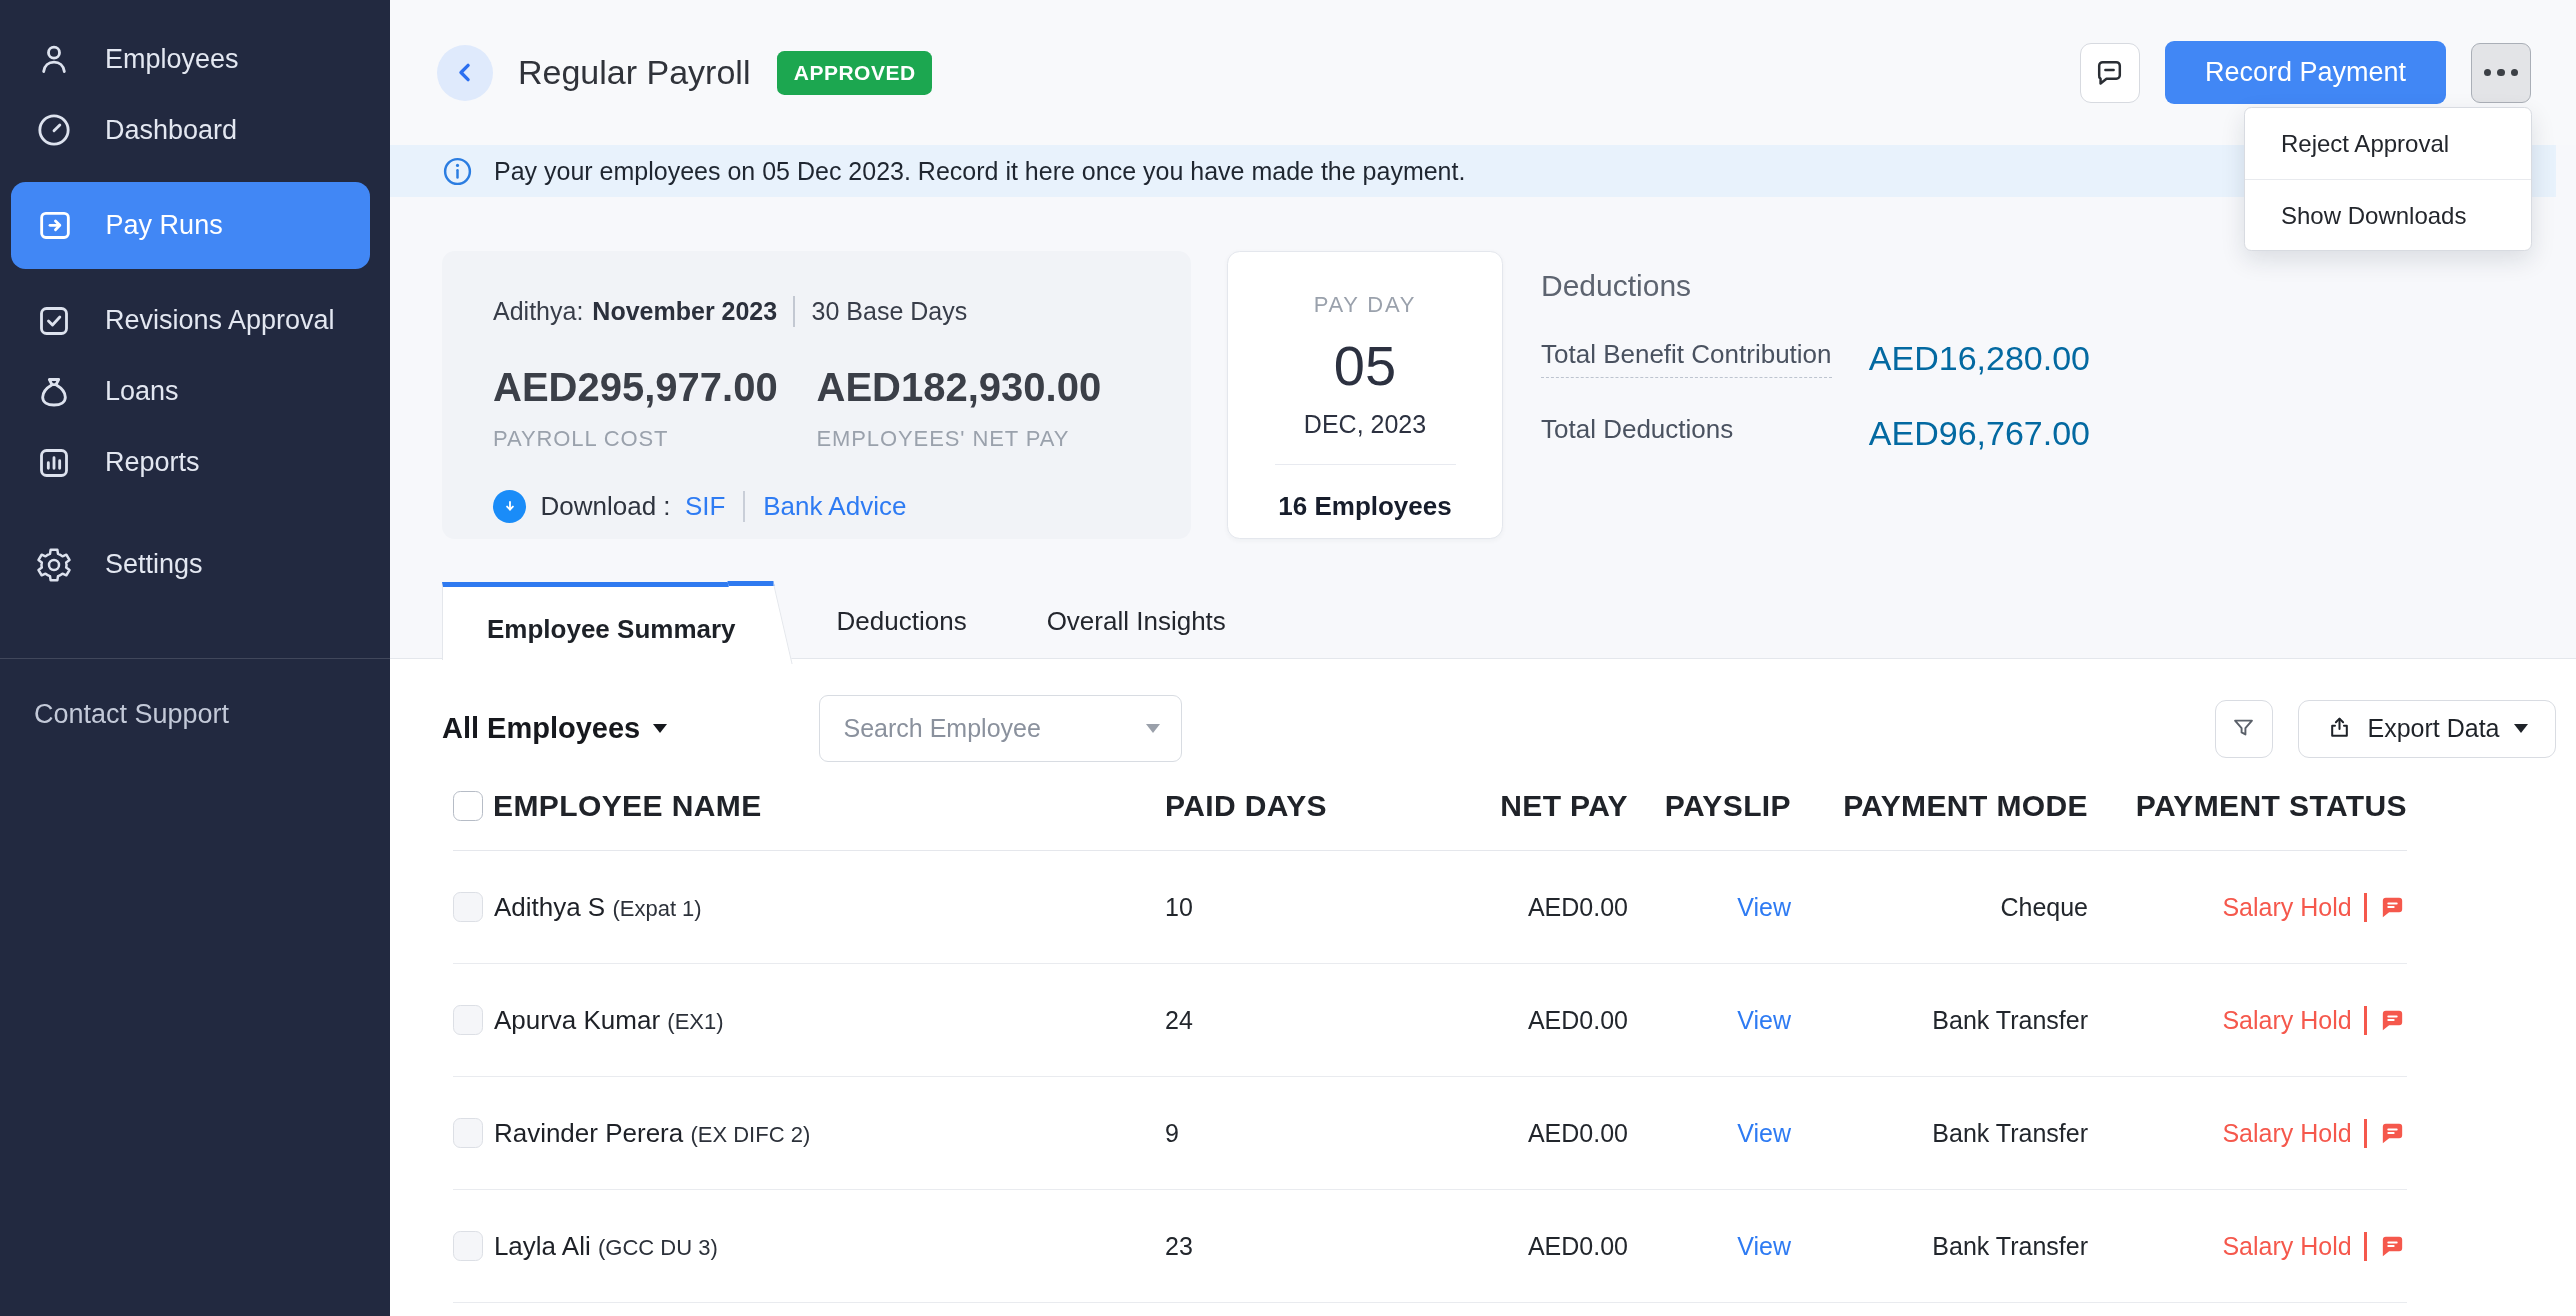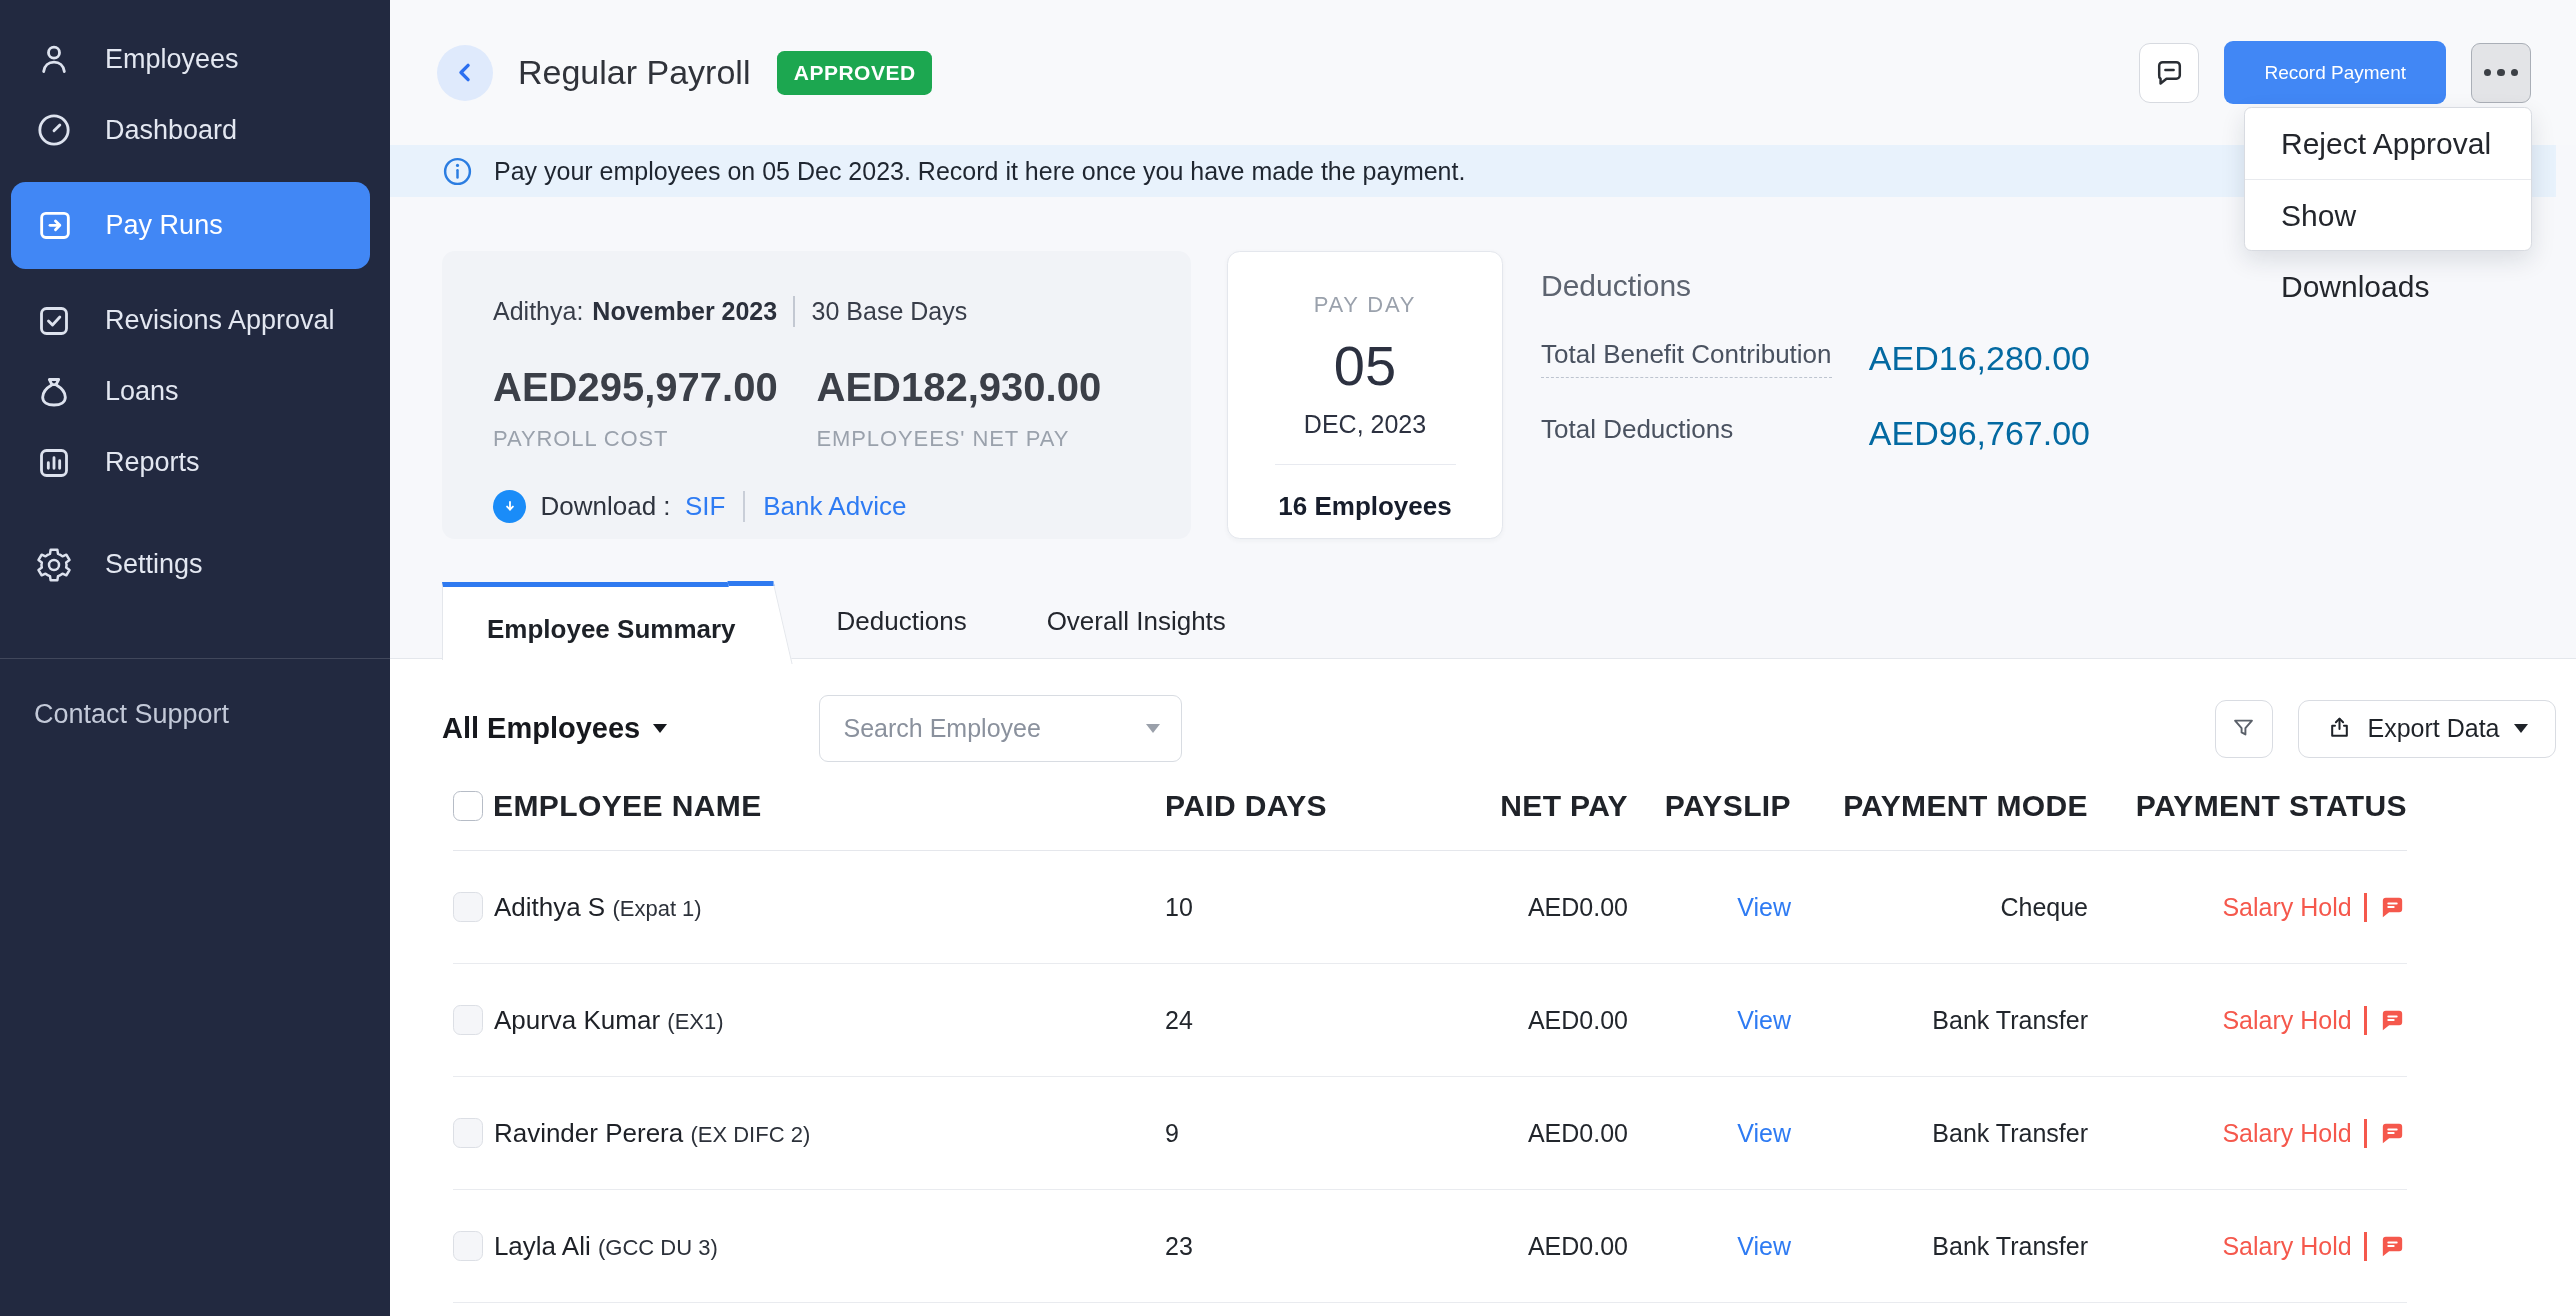--- a/index.html
+++ b/index.html
@@ -27,28 +27,28 @@
     display:flex; align-items:center; justify-content:center; cursor:pointer; flex:0 0 56px; }
   .back-btn svg { width:31px; height:31px; stroke:#2b6ff0; }
   .page-title { font-size:34px; font-weight:500; color:#30333a; margin-left:25px; }
   .badge { margin-left:27px; background:#1ca750; color:#fff; font-size:21px; font-weight:700;
     letter-spacing:0.5px; padding:10px 16.3px; border-radius:7.3px; }
   .top-actions { margin-left:auto; display:flex; align-items:center; gap:25px; }
   .icon-btn { width:60px; height:60px; background:#fff; border:1.8px solid #d7dae0; border-radius:11px;
     display:flex; align-items:center; justify-content:center; cursor:pointer; }
   .icon-btn svg { width:33px; height:33px; stroke:#2a2e34; }
   .primary-btn { height:63px; padding:0 40px; background:#4187f5; color:#fff; border:none;
-    border-radius:9px; font-size:19px; font-weight:500; cursor:pointer; }
+    border-radius:9px; font-size:27px; font-weight:500; cursor:pointer; }
   .more-btn { width:60px; height:60px; background:#e3e4e7; border:1.8px solid #aaafb7; border-radius:9px;
     display:flex; align-items:center; justify-content:center; gap:6.3px; cursor:pointer; }
   .more-btn i { width:7.3px; height:7.3px; border-radius:50%; background:#3c4046; }
 
   .dropdown { position:absolute; top:107px; right:44px; width:288px; background:#fff;
     border:0.9px solid #d8dbe1; border-radius:7.3px; box-shadow:0 9px 25px rgba(20,30,50,.12); z-index:20; }
-  .dropdown-item { height:71px; line-height:71px; padding:0 36px; font-size:30px; color:#23262c; cursor:pointer; }
+  .dropdown-item { height:71px; line-height:71px; padding:0 36px; font-size:24px; color:#23262c; cursor:pointer; }
   .dropdown-item + .dropdown-item { border-top:0.9px solid #e8eaee; }
 
   .banner { height:52px; margin-right:20px; background:#e8f2fc; display:flex; align-items:center;
     gap:20px; padding-left:51px; }
   .banner svg { width:33px; height:33px; flex:0 0 33px; }
   .banner-text { font-size:25px; color:#1f2630; }
 
   
   .cards { display:flex; align-items:flex-start; padding:54px 52px 0; }
   .period-card { width:749px; height:288px; background:#f1f3f7; border-radius:12.7px; padding:45px 51px; }

